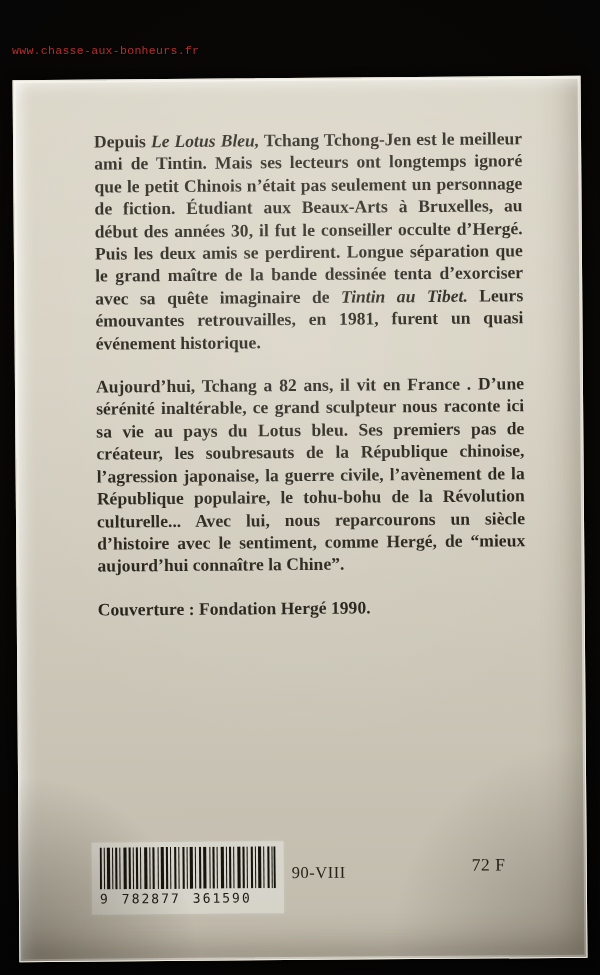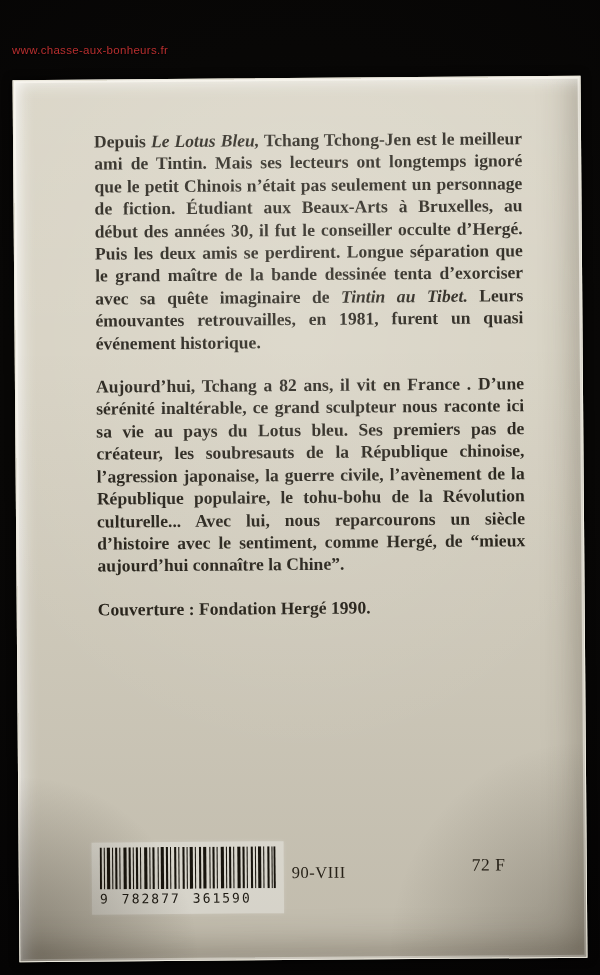--- a/index.html
+++ b/index.html
@@ -3,21 +3,21 @@
 <meta charset="utf-8">
 <style>
   html,body{margin:0;padding:0;background:#000;}
   .photo{
     position:relative;width:600px;height:975px;overflow:hidden;
     background:radial-gradient(140% 100% at 50% 40%, #0b0a08 0%, #050404 70%, #020202 100%);
     font-family:"Liberation Serif", serif;
   }
   .watermark{
     position:absolute;left:12px;top:44px;
-    font-family:Liberation Sans, sans-serif;
+    font-family:Liberation Mono, monospace;
     font-size:11.5px;letter-spacing:0.3px;
     color:#b92f2f;text-shadow:0 1px 1px rgba(0,0,0,0.8);
   }
   .book{
     position:absolute;left:16px;top:78px;width:566px;height:880px;
     background:#d7d2c3;
     transform:rotate(-0.45deg);
     border:1px solid #efece1;
     box-shadow:
       inset 0 0 0 2px rgba(250,248,240,0.65),

